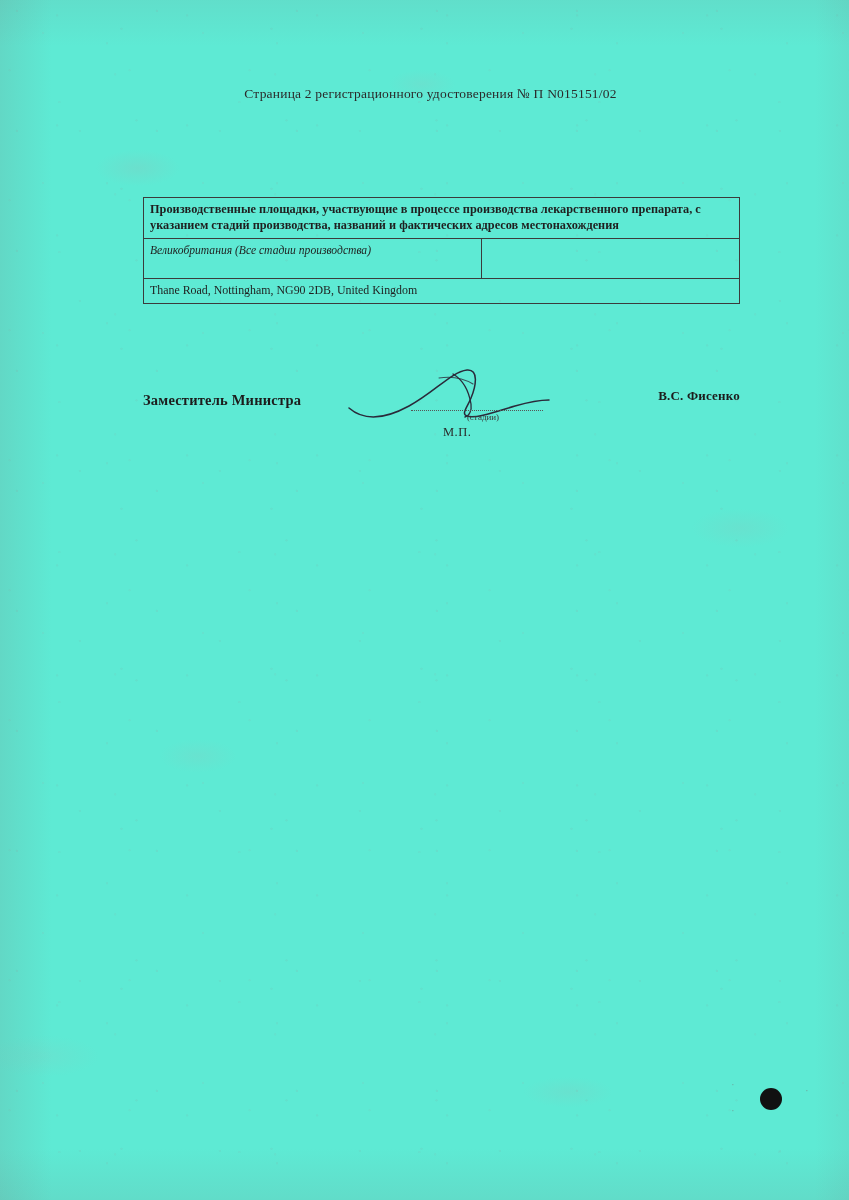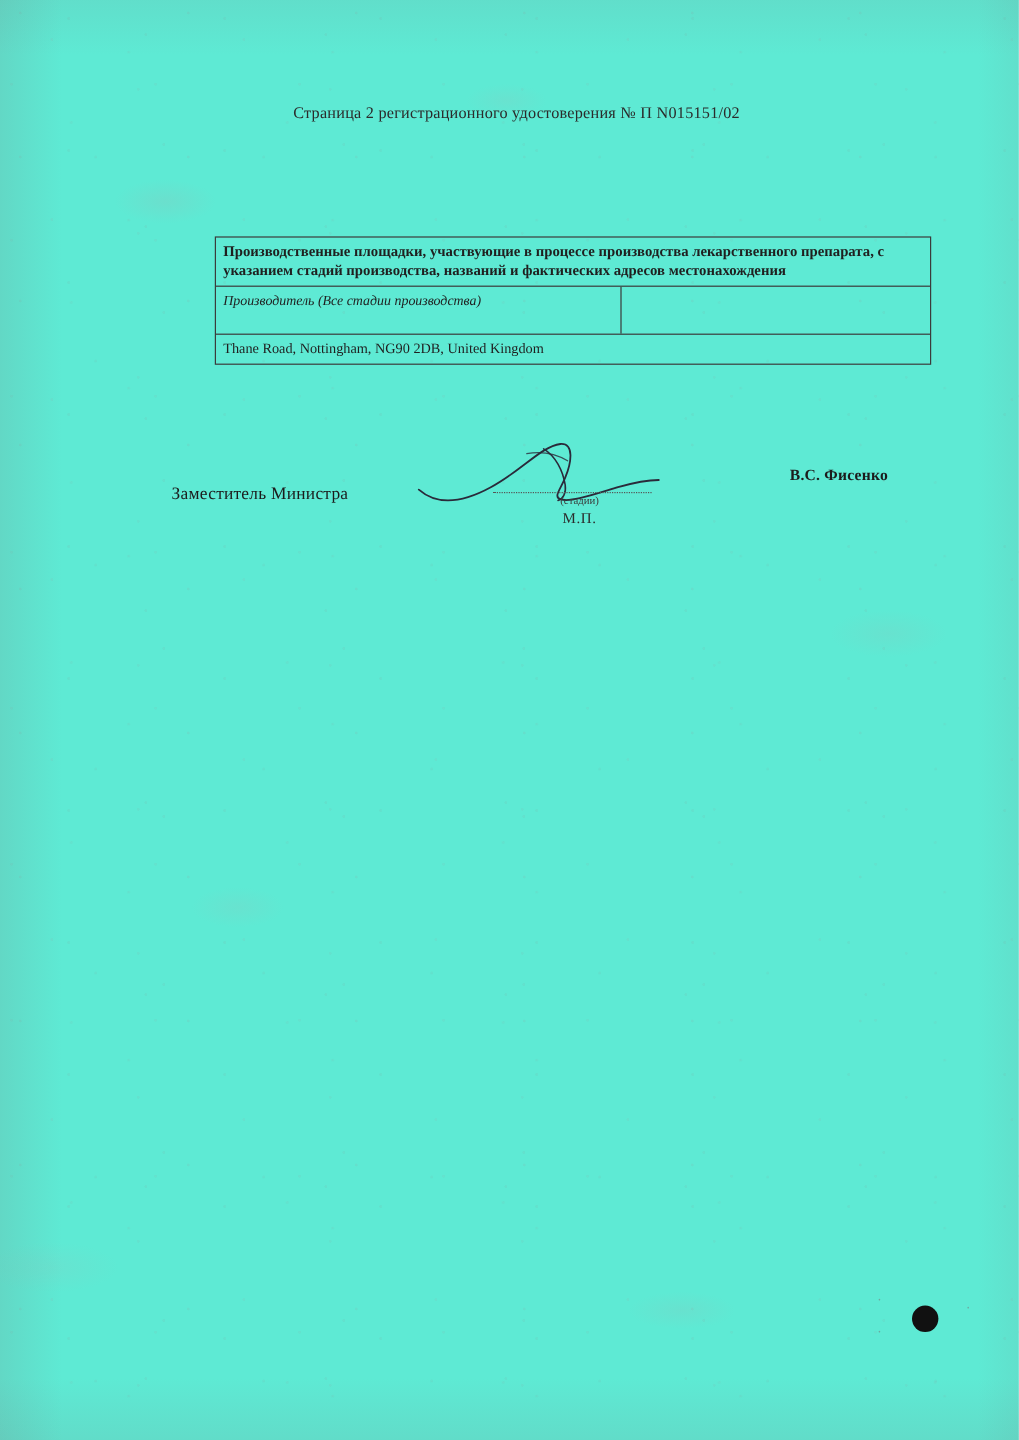--- a/index.html
+++ b/index.html
@@ -75,21 +75,20 @@
 
   .prod-table {
     position: absolute;
     left: 143px;
     top: 197px;
     width: 597px;
     border: 1px solid #3b3b3b;
     box-sizing: border-box;
     color: #1f1f1f;
     filter: blur(0.18px);
-    margin-left: 36px;
   }
   .prod-table .row {
     display: flex;
     border-bottom: 1px solid #3b3b3b;
   }
   .prod-table .row.last { border-bottom: none; justify-content: center; }
 
   .cell-title {
     padding: 4px 6px 5px 6px;
     font-weight: bold;
@@ -123,22 +122,22 @@
   .sign-block {
     position: absolute;
     left: 143px;
     top: 388px;
     width: 597px;
     height: 60px;
   }
   .sign-title {
     position: absolute;
     left: 0;
-    top: 16px;
-    font-weight: normal;
+    top: 4px;
+    font-weight: bold;
     font-size: 14.5px;
     color: #1c1c1c;
     letter-spacing: .2px;
     filter: blur(0.2px);
   }
   .sign-name {
     position: absolute;
     right: 0;
     top: 0;
     font-weight: bold;
@@ -168,21 +167,21 @@
     width: 80px;
     text-align: center;
     font-size: 9px;
     color: #3a3a3a;
   }
   .mp-mark {
     position: absolute;
     left: 300px;
     top: 37px;
     width: 80px;
-    text-align: center;
+    text-align: left;
     font-size: 12.5px;
     color: #2b2b2b;
     letter-spacing: .5px;
   }
 
   .hole-punch {
     position: absolute;
     left: 760px;
     top: 1088px;
     width: 22px;
@@ -209,21 +208,21 @@
   <div class="scan-blotches"></div>
   <div class="edge-shade"></div>
 
   <div class="header-line">Страница 2 регистрационного удостоверения № П N015151/02</div>
 
   <div class="prod-table">
     <div class="row">
       <div class="cell-title">Производственные площадки, участвующие в процессе производства лекарственного препарата, с указанием стадий производства, названий и фактических адресов местонахождения</div>
     </div>
     <div class="row">
-      <div class="cell-left">Производитель (Все стадии производства)</div>
+      <div class="cell-left">Великобритания (Все стадии производства)</div>
     </div>
     <div class="row last">
       <div class="cell-address">Thane Road, Nottingham, NG90 2DB, United Kingdom</div>
     </div>
   </div>
 
   <div class="sign-block">
     <div class="sign-title">Заместитель Министра</div>
 
     <svg class="sign-svg" viewBox="0 0 240 72">

